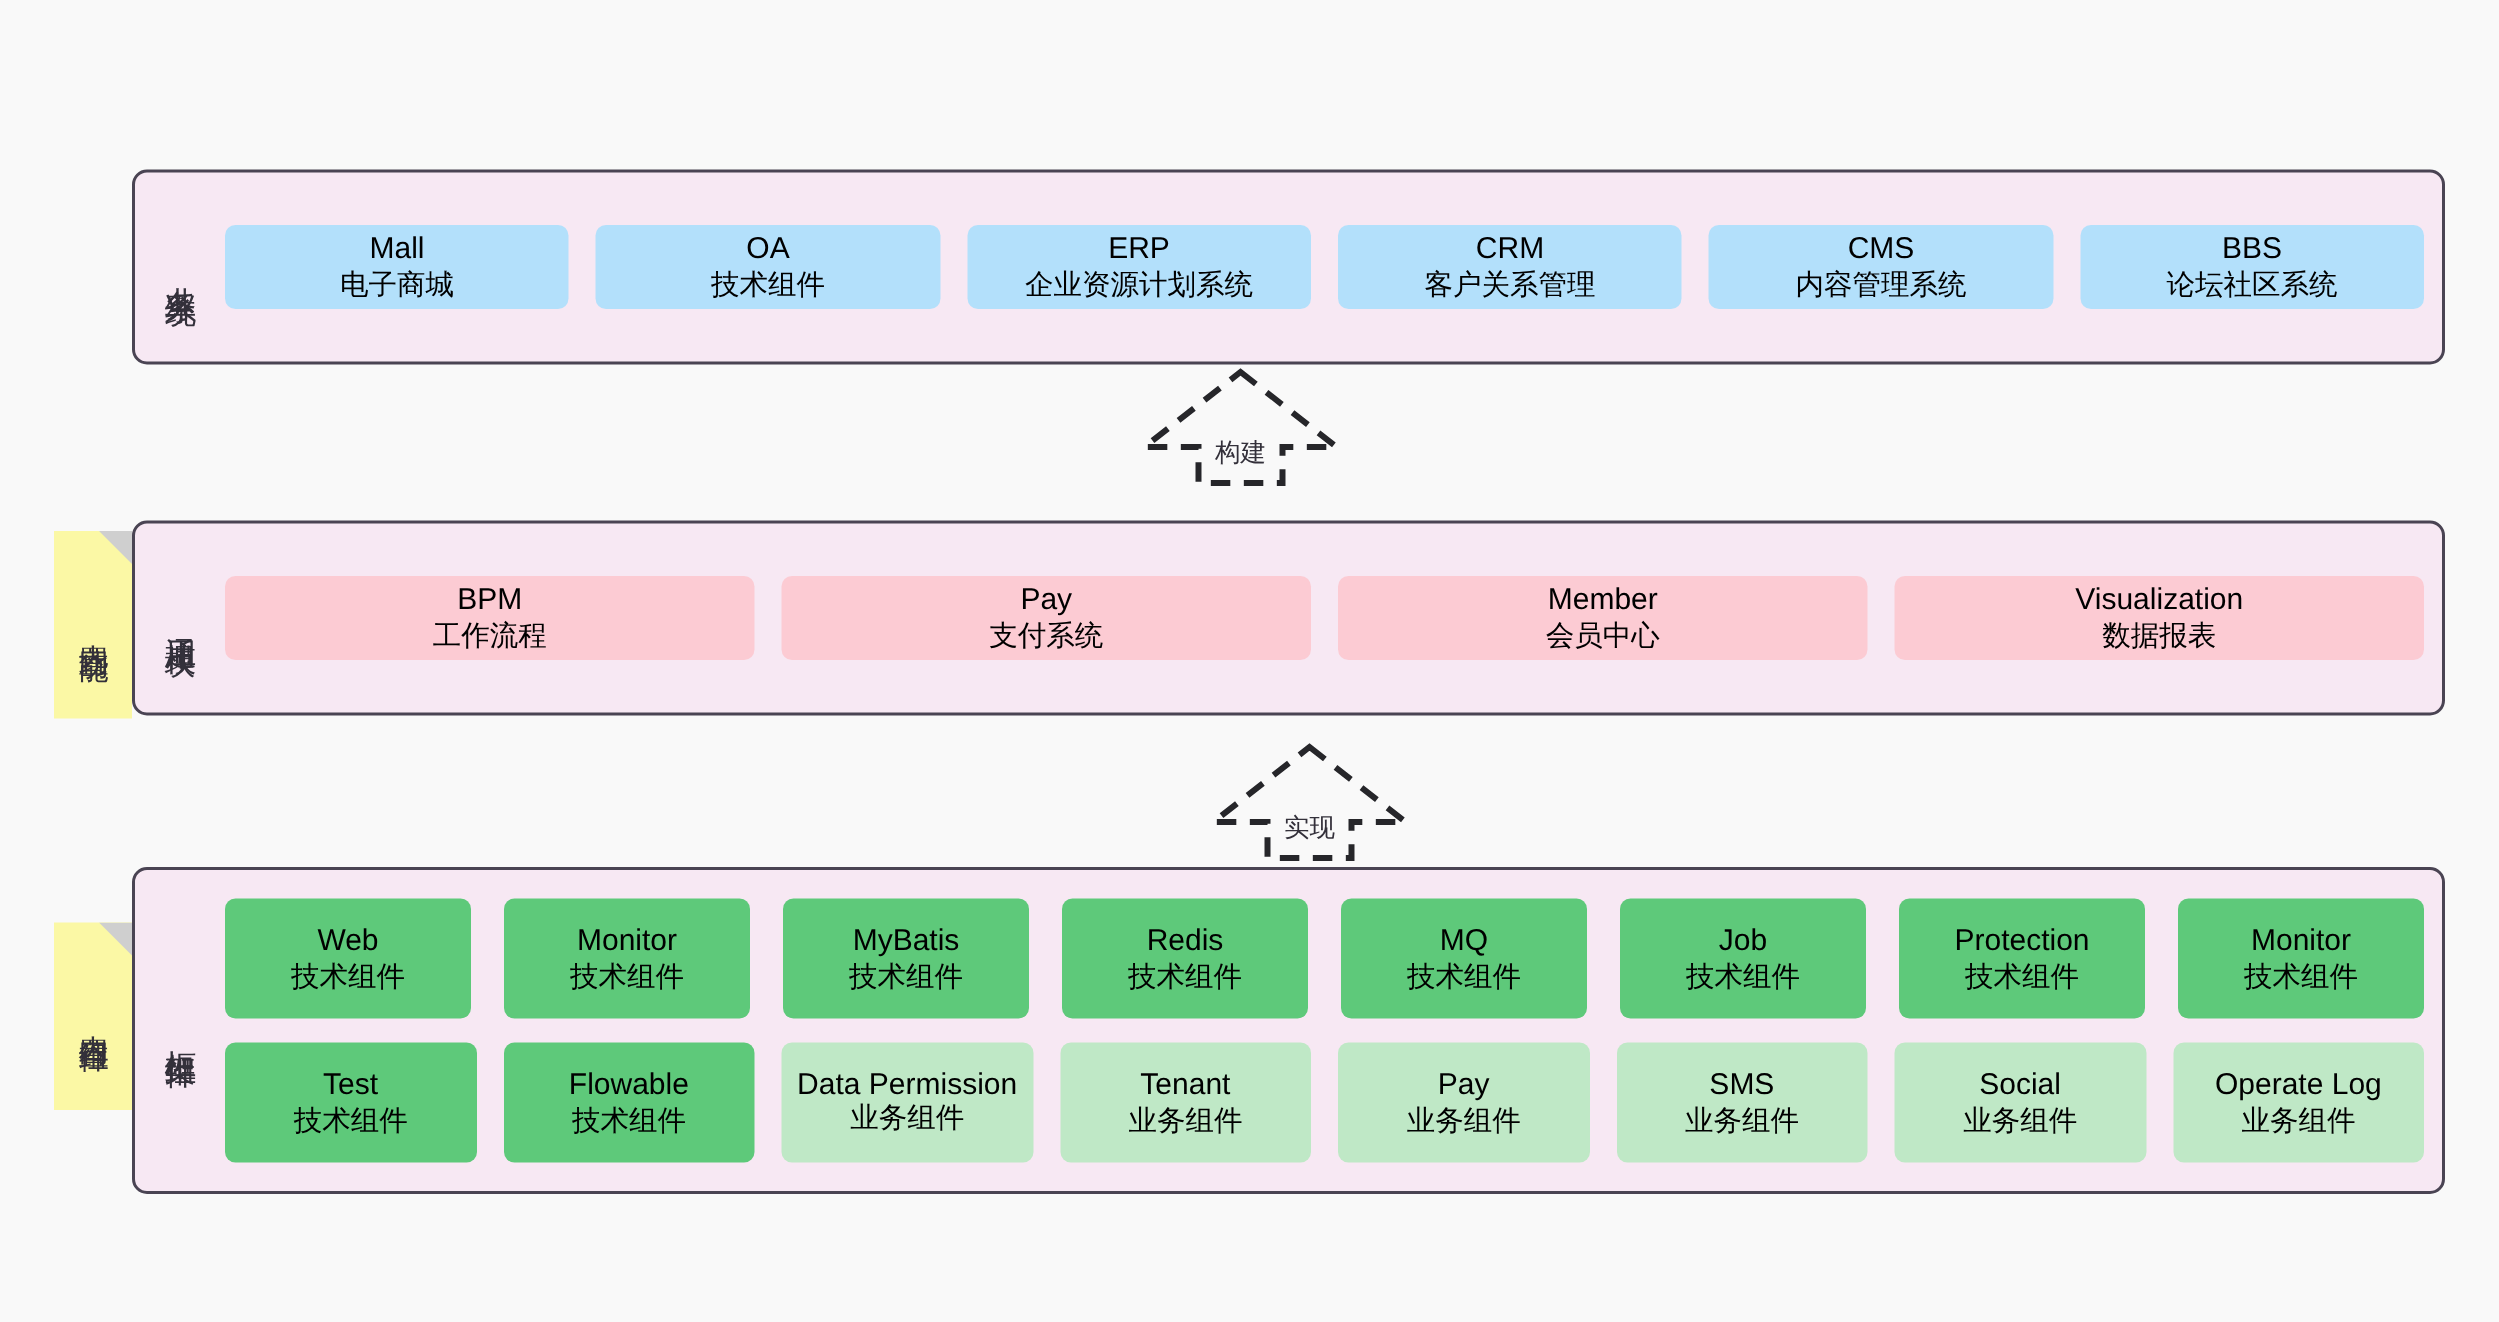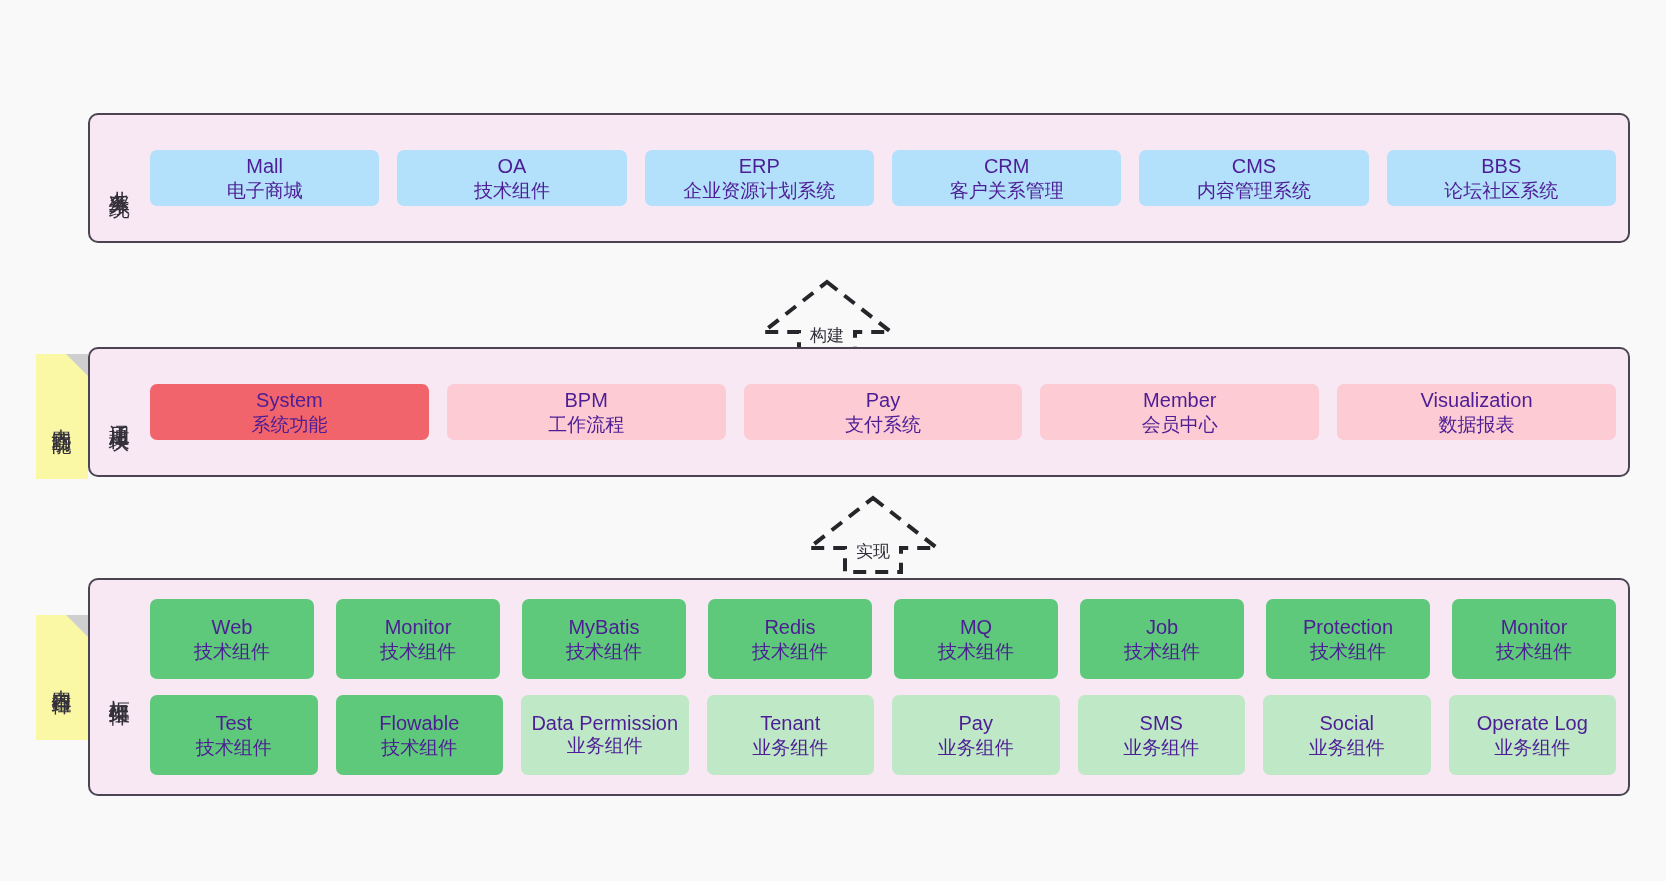--- a/index.html
+++ b/index.html
@@ -62,21 +62,21 @@
   }
 
   .card {
     flex: 1 1 0;
     border-radius: 7px;
     display: flex;
     flex-direction: column;
     align-items: center;
     justify-content: center;
     text-align: center;
-    color: #4c1d95;
+    color: #000000;
     line-height: 1.22;
     padding: 4px 6px;
     box-sizing: border-box;
   }
 
   .card .t1 { font-size: 20px; }
   .card .t2 { font-size: 19px; }
 
   
   .c-blue       { background: #b3e0fb; }
@@ -156,40 +156,36 @@
           <span class="t2">内容管理系统</span>
         </div>
         <div class="card c-blue">
           <span class="t1">BBS</span>
           <span class="t2">论坛社区系统</span>
         </div>
       </div>
     </div>
   </div>
 
-  <div class="arrow" style="left:757px; top:276px; width:140px; height:84px;">
+  <div class="arrow" style="left:757px; top:242px; width:140px; height:84px;">
     <svg width="140" height="84" viewBox="0 0 140 84">
       <path d="M 70 6 L 134 56 L 98 56 L 98 80 L 42 80 L 42 56 L 6 56 Z" fill="none" stroke="#26262a" stroke-width="4" stroke-dasharray="13 9" stroke-linejoin="miter"></path>
     </svg>
     <span class="arrow-label" style="top:48px;">构建</span>
   </div>
 
   <div class="note" style="left:36px; top:354px; width:52px; height:125px;">
     <span class="fold"></span>
     <span>内置功能</span>
   </div>
 
   <div class="layer" id="layer-common" style="left:88px; top:347px; width:1542px; height:130px;">
     <div class="layer-title">通用模块</div>
     <div class="layer-body">
       <div class="row">
-        <div class="card c-red">
-          <span class="t1">System</span>
-          <span class="t2">系统功能</span>
-        </div>
         <div class="card c-pink">
           <span class="t1">BPM</span>
           <span class="t2">工作流程</span>
         </div>
         <div class="card c-pink">
           <span class="t1">Pay</span>
           <span class="t2">支付系统</span>
         </div>
         <div class="card c-pink">
           <span class="t1">Member</span>

